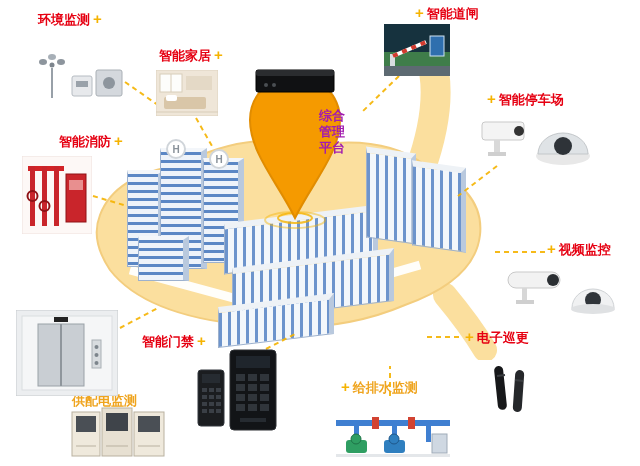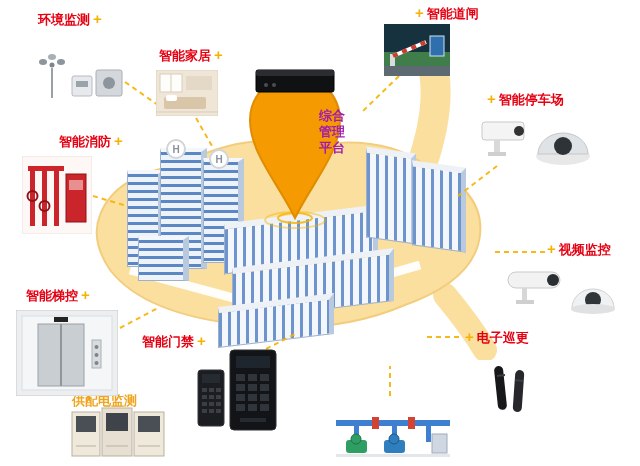--- a/index.html
+++ b/index.html
@@ -82,24 +82,24 @@
     <circle cx="34" cy="17" r="2" fill="#4a4e53"></circle>
   </svg>
   <div class="pin-text">综合管理平台</div>
 
   <div class="label" style="left:38px;top:10px;"><span>环境监测</span><span class="plus">+</span></div>
   <div class="label" style="left:159px;top:46px;"><span>智能家居</span><span class="plus">+</span></div>
   <div class="label" style="left:404px;top:4px;margin-left:8px;"><span class="plus">+</span><span>智能道闸</span></div>
   <div class="label" style="left:484px;top:90px;"><span class="plus">+</span><span>智能停车场</span></div>
   <div class="label" style="left:26px;top:132px;margin-left:33px;"><span>智能消防</span><span class="plus">+</span></div>
   <div class="label" style="left:544px;top:240px;"><span class="plus">+</span><span>视频监控</span></div>
-  <div class="label" style="left:26px;top:286px;"><span>智能梯控</span><span class="plus">+</span></div>
   <div class="label" style="left:462px;top:328px;"><span class="plus">+</span><span>电子巡更</span></div>
   <div class="label" style="left:142px;top:332px;"><span>智能门禁</span><span class="plus">+</span></div>
   <div class="label orange" style="left:72px;top:392px;"><span>供配电监测</span></div>
+  <div class="label orange" style="left:338px;top:378px;"><span class="plus">+</span><span>给排水监测</span></div>
 
   <div class="thumb" style="left:38px;top:52px;">
     <svg width="88" height="48" viewBox="0 0 88 48">
       <line x1="14" y1="46" x2="14" y2="16" stroke="#98a0a8" stroke-width="2"></line>
       <ellipse cx="5" cy="10" rx="4" ry="3" fill="#8d959d"></ellipse>
       <ellipse cx="23" cy="10" rx="4" ry="3" fill="#8d959d"></ellipse>
       <ellipse cx="14" cy="5" rx="4" ry="3" fill="#a7afb7"></ellipse>
       <circle cx="14" cy="13" r="2.5" fill="#7d858d"></circle>
       <rect x="34" y="24" width="20" height="20" rx="2" fill="#e7e9ec" stroke="#b6bcc2"></rect>
       <rect x="38" y="29" width="12" height="6" fill="#9aa2aa"></rect>

